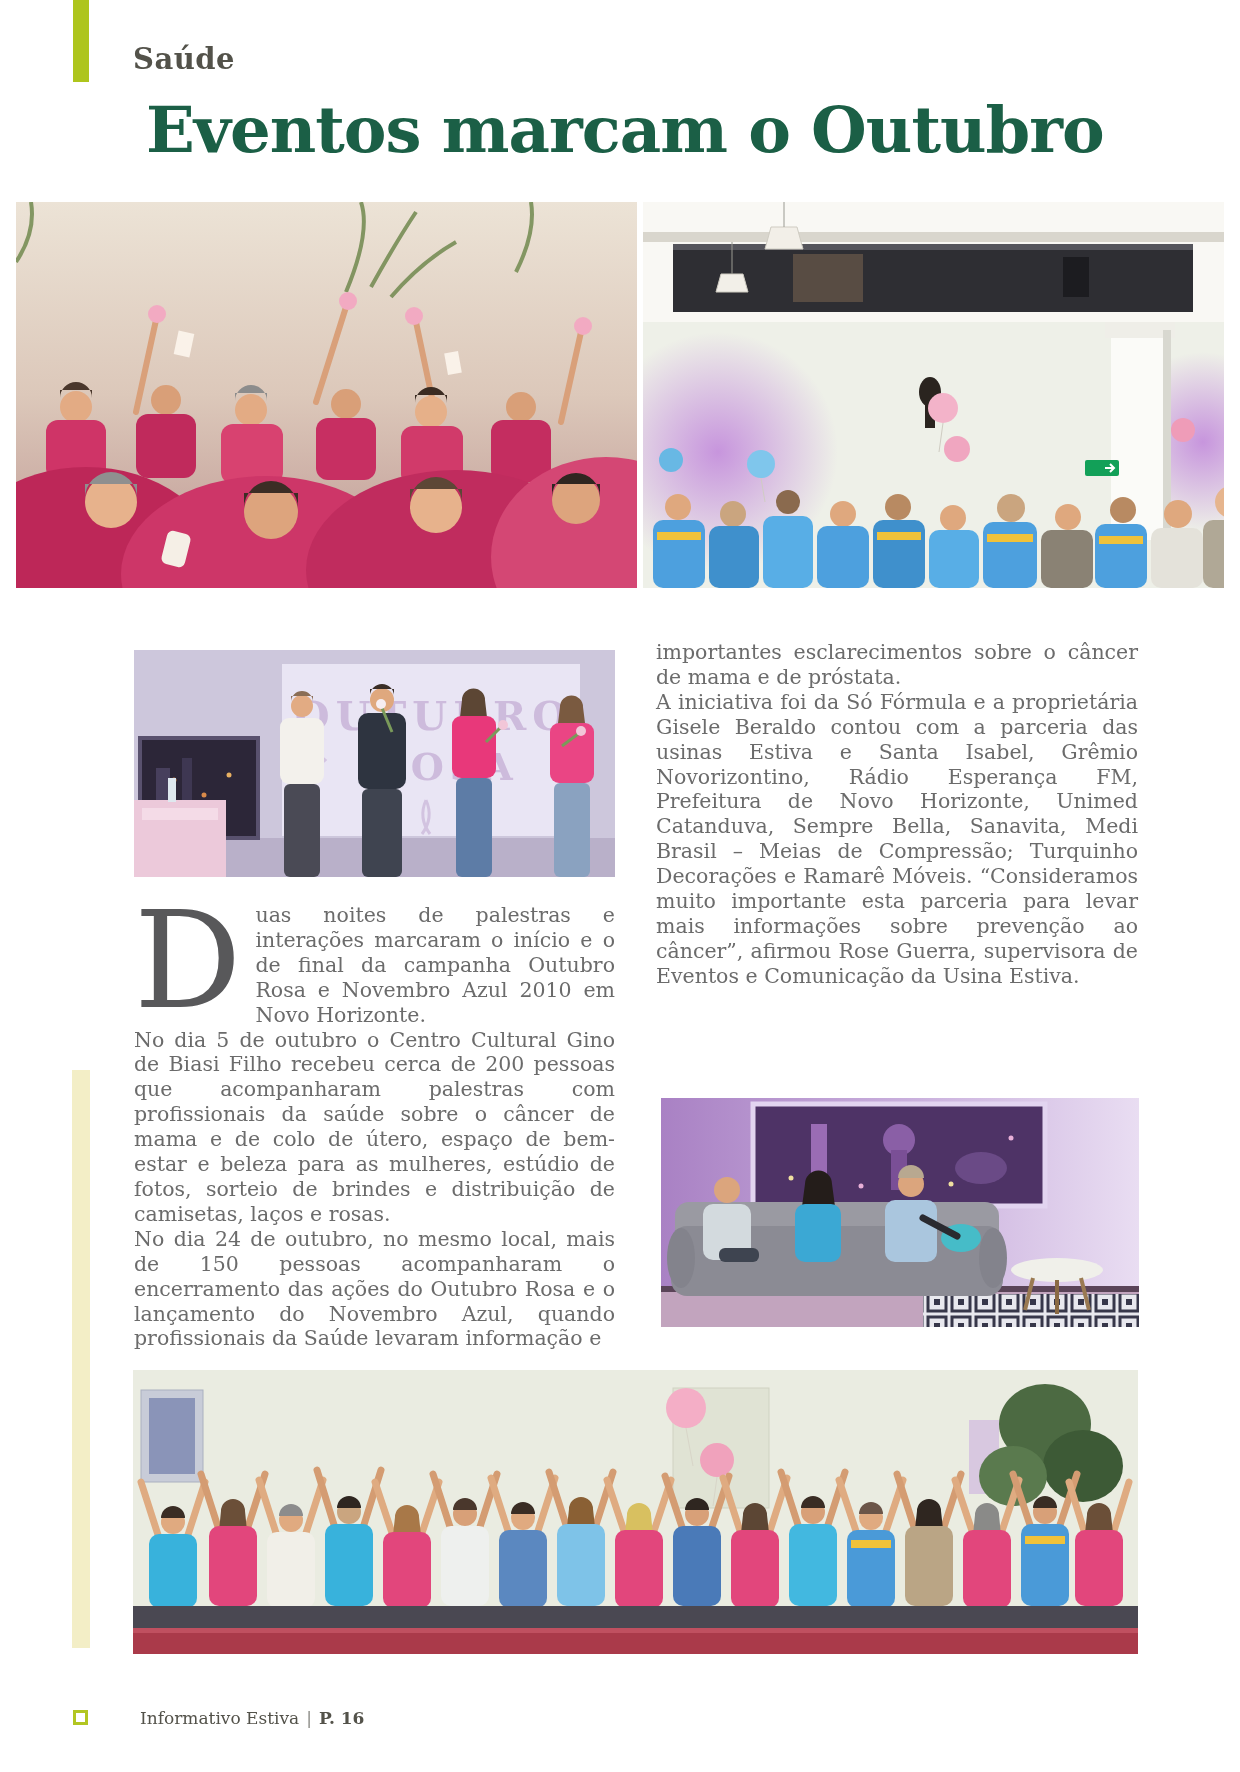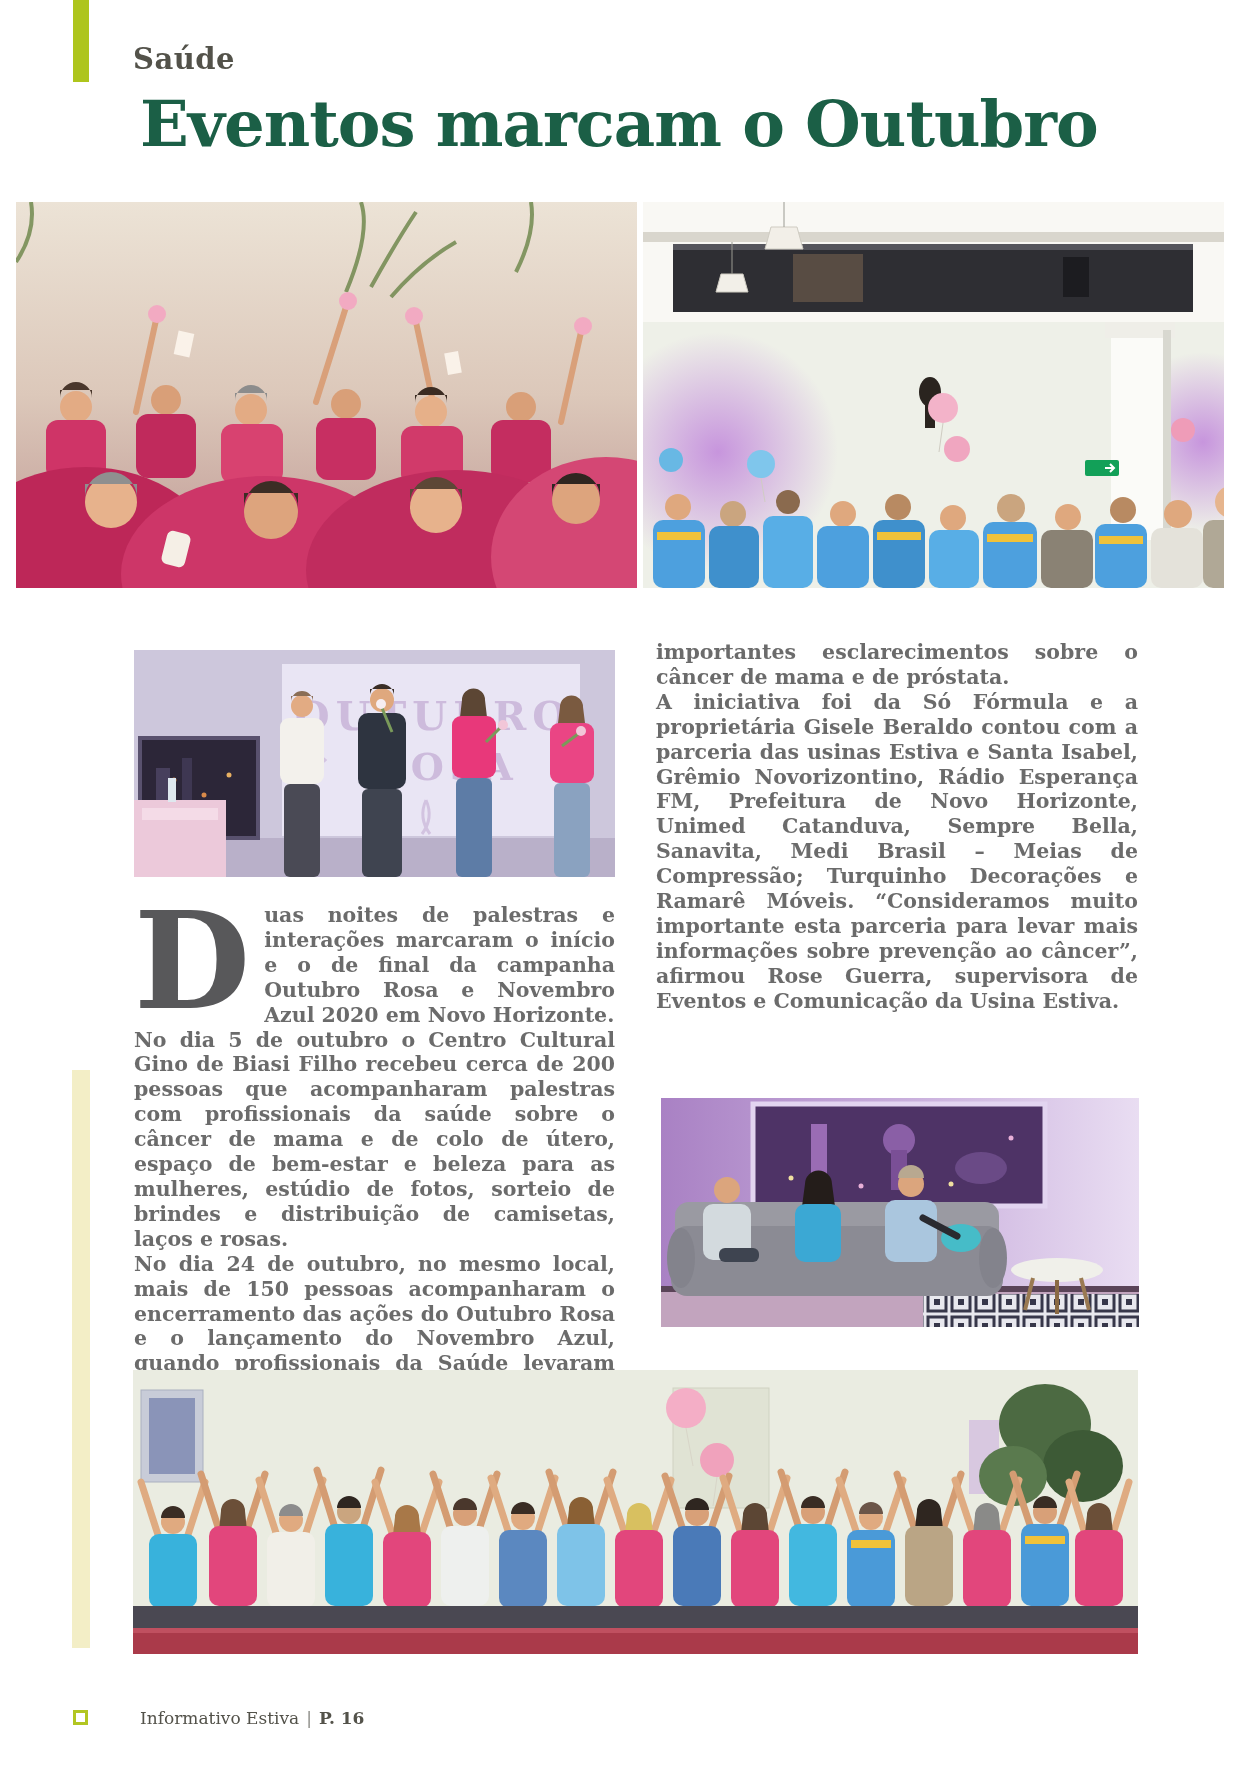--- a/index.html
+++ b/index.html
@@ -1,29 +1,29 @@
 <!DOCTYPE html>
 <html><head>
 <meta charset="utf-8">
 <style>
   html,body{margin:0;padding:0;background:#ffffff;}
   .page{position:relative;width:1208px;height:1772px;background:#ffffff;margin:0 auto;overflow:hidden;
         font-family:"DejaVu Serif", "Liberation Serif", serif;}
   .accent-bar{position:absolute;left:57px;top:0;width:16px;height:82px;background:#aec51c;}
   .section-label{position:absolute;left:117px;top:42px;font-size:29px;font-weight:bold;color:#53524a;letter-spacing:0.5px;}
-  .page-title{position:absolute;left:124px;top:86px;margin:0;font-size:64px;font-weight:bold;color:#1b5f46;letter-spacing:-1px;white-space:nowrap;}
+  .page-title{position:absolute;left:124px;top:86px;margin:6px;font-size:64px;font-weight:bold;color:#1b5f46;letter-spacing:-1px;white-space:nowrap;}
   .photo{position:absolute;overflow:hidden;background:#ddd;}
   .photo svg{display:block;width:100%;height:100%;}
   .photo-top-left{left:0;top:202px;width:621px;height:386px;}
   .photo-top-right{left:627px;top:202px;width:613px;height:386px;}
   .photo-stage{left:118px;top:650px;width:481px;height:227px;}
   .photo-couch{left:645px;top:1098px;width:478px;height:229px;}
   .photo-bottom{left:117px;top:1370px;width:1005px;height:284px;}
   .cream-strip{position:absolute;left:56px;top:1070px;width:18px;height:578px;background:#f3eec6;}
-  .col{position:absolute;color:#6b6b6b;font-size:20.5px;line-height:24.9px;text-align:justify;font-weight:bold;}
+  .col{position:absolute;color:#6b6b6b;font-size:20.5px;line-height:24.9px;text-align:justify;}
   .col p{margin:0;}
   .col-left{left:118px;top:903px;width:481px;}
   .col-right{left:640px;top:640px;width:482px;}
   .dropcap{float:left;font-size:134px;line-height:0.75;color:#58585a;margin:8px 14px 0 0;}
   .footer{position:absolute;left:57px;top:1706px;height:26px;color:#53524a;font-size:17px;}
   .foot-square{position:absolute;left:0;top:4px;width:15px;height:15px;box-sizing:border-box;border:3px solid #b2c622;background:#fff;}
   .foot-text{position:absolute;left:29px;top:2px;white-space:nowrap;margin-left:38px;}
   .foot-sep{color:#8a8a84;padding:0 7px;}
   .foot-page{font-weight:bold;}
 </style>
@@ -239,21 +239,21 @@
           <line x1="428" y1="96" x2="444" y2="84" stroke="#7a9a5a" stroke-width="3"></line>
             <circle cx="447" cy="81" r="5" fill="#f2c6d8"></circle>
         </g>
       </g>
     </svg>
   </div>
 
   <div class="cream-strip"></div>
 
   <div class="col col-left">
-    <p class="para"><span class="dropcap">D</span><span>uas noites de palestras e interações marcaram o início e o de final da campanha Outubro Rosa e Novembro Azul 2020 em Novo Horizonte.</span></p>
+    <p class="para"><span class="dropcap">D</span><span>uas noites de palestras e interações marcaram o início e o de final da campanha Outubro Rosa e Novembro Azul 2010 em Novo Horizonte.</span></p>
     <p class="para">No dia 5 de outubro o Centro Cultural Gino de Biasi Filho recebeu cerca de 200 pessoas que acompanharam palestras com profissionais da saúde sobre o câncer de mama e de colo de útero, espaço de bem-estar e beleza para as mulheres, estúdio de fotos, sorteio de brindes e distribuição de camisetas, laços e rosas.</p>
     <p class="para">No dia 24 de outubro, no mesmo local, mais de 150 pessoas acompanharam o encerramento das ações do Outubro Rosa e o lançamento do Novembro Azul, quando profissionais da Saúde levaram informação e</p>
   </div>
 
   <div class="col col-right">
     <p class="para">importantes esclarecimentos sobre o câncer de mama e de próstata.</p>
     <p class="para">A iniciativa foi da Só Fórmula e a proprietária Gisele Beraldo contou com a parceria das usinas Estiva e Santa Isabel, Grêmio Novorizontino, Rádio Esperança FM, Prefeitura de Novo Horizonte, Unimed Catanduva, Sempre Bella, Sanavita, Medi Brasil – Meias de Compressão; Turquinho Decorações e Ramarê Móveis. “Consideramos muito importante esta parceria para levar mais informações sobre prevenção ao câncer”, afirmou Rose Guerra, supervisora de Eventos e Comunicação da Usina Estiva.</p>
   </div>
 
   <div class="photo photo-couch">

